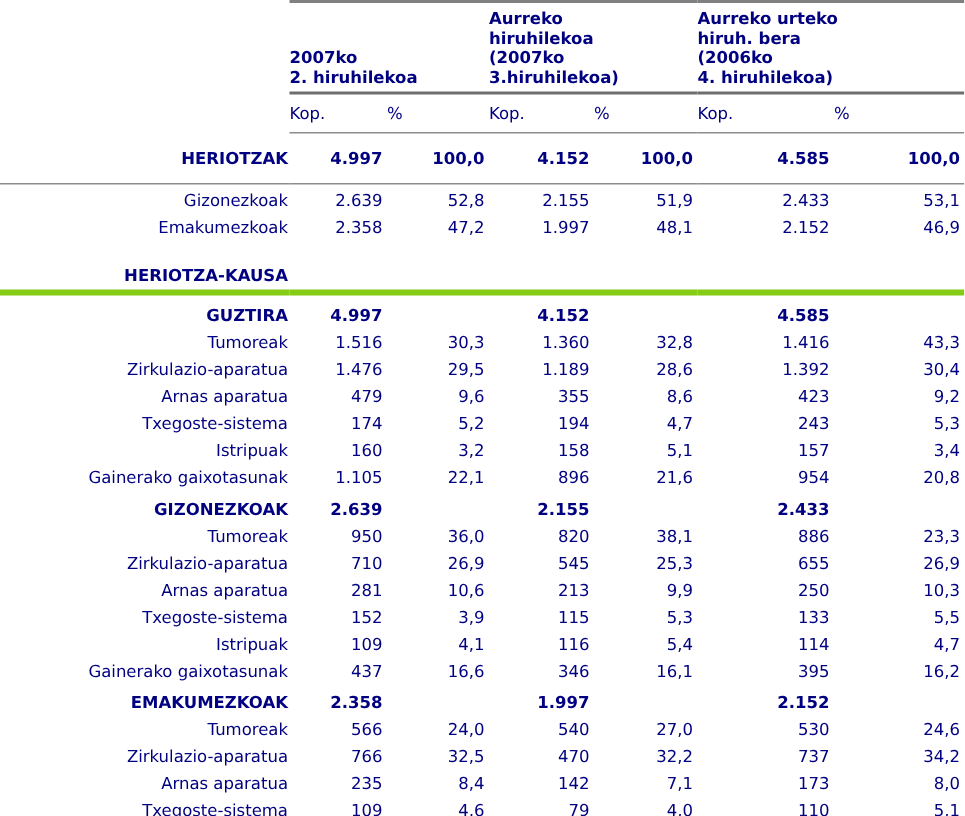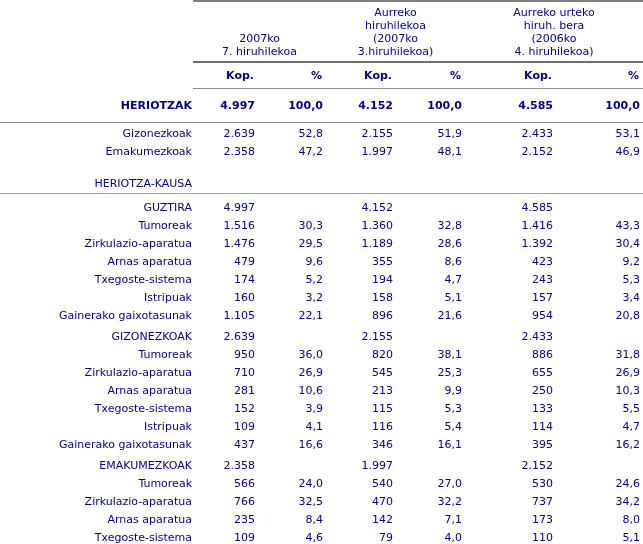--- a/index.html
+++ b/index.html
@@ -25,60 +25,58 @@
   }
   table.stats td {
     white-space: nowrap;
     overflow: hidden;
     vertical-align: bottom;
   }
   
   td.grp {
     border-top: 2px solid #808080;
     border-bottom: 2px solid #6e6e6e;
-    text-align: center;
-    font-weight: normal;
+    font-weight: bold;
     padding: 4px 0 3px 0;
     vertical-align: bottom;
     line-height: 13px;
   }
   td.corner, td.corner2 {
     border: none;
     background: #ffffff;
   }
   
   td.subh {
     border-bottom: 1px solid #8c8c8c;
-    text-align: right;
-    font-weight: bold;
+    font-weight: normal;
     padding: 6px 4px 6px 0;
   }
   
   td.num {
     text-align: right;
     padding-right: 3px;
   }
   td.lbl { text-align: right; }
 
   tr.r-total td {
     font-weight: bold;
     padding-top: 10px;
     padding-bottom: 10px;
     border-bottom: 1px solid #8c8c8c;
   }
   tr.r-sub td { height: 16px; }
   tr.r-spacer td { height: 14px; }
   tr.r-section-title td {
-    font-weight: normal;
-    border-bottom: 1px solid #84cc16;
+    font-weight: bold;
+    border-bottom: 4px solid #84cc16;
     padding-bottom: 3px;
     height: 14px;
   }
   tr.r-section td {
-    font-weight: normal;
+    font-weight: bold;
     padding-top: 5px;
     height: 15px;
   }
   tr.r-detail td { height: 16px; }
 
   tr.r-total td.lbl, tr.r-section-title td.lbl { padding-left: 2px; }
   tr.r-sub td.lbl, tr.r-section td.lbl { padding-left: 12px; }
   tr.r-detail td.lbl { padding-left: 21px; }
 </style>
 </head>
@@ -93,21 +91,21 @@
       <col style="width:70px">
       <col style="width:69px">
       <col style="width:91px">
       <col style="width:87px">
     </colgroup>
     <thead>
       <tr>
         <td class="corner"></td>
         <td class="grp" colspan="2">
           <div>2007ko</div>
-          <div>7. hiruhilekoa</div>
+          <div>2. hiruhilekoa</div>
         </td>
         <td class="grp" colspan="2">
           <div>Aurreko</div>
           <div>hiruhilekoa</div>
           <div>(2007ko</div>
           <div>3.hiruhilekoa)</div>
         </td>
         <td class="grp" colspan="2">
           <div>Aurreko urteko</div>
           <div>hiruh. bera</div>
@@ -237,21 +235,21 @@
           <td class="num">2.433</td>
           <td class="num"></td>
         </tr>
         <tr class="r-detail">
           <td class="lbl">Tumoreak</td>
           <td class="num">950</td>
           <td class="num">36,0</td>
           <td class="num">820</td>
           <td class="num">38,1</td>
           <td class="num">886</td>
-          <td class="num">31,8</td>
+          <td class="num">23,3</td>
         </tr>
         <tr class="r-detail">
           <td class="lbl">Zirkulazio-aparatua</td>
           <td class="num">710</td>
           <td class="num">26,9</td>
           <td class="num">545</td>
           <td class="num">25,3</td>
           <td class="num">655</td>
           <td class="num">26,9</td>
         </tr>

